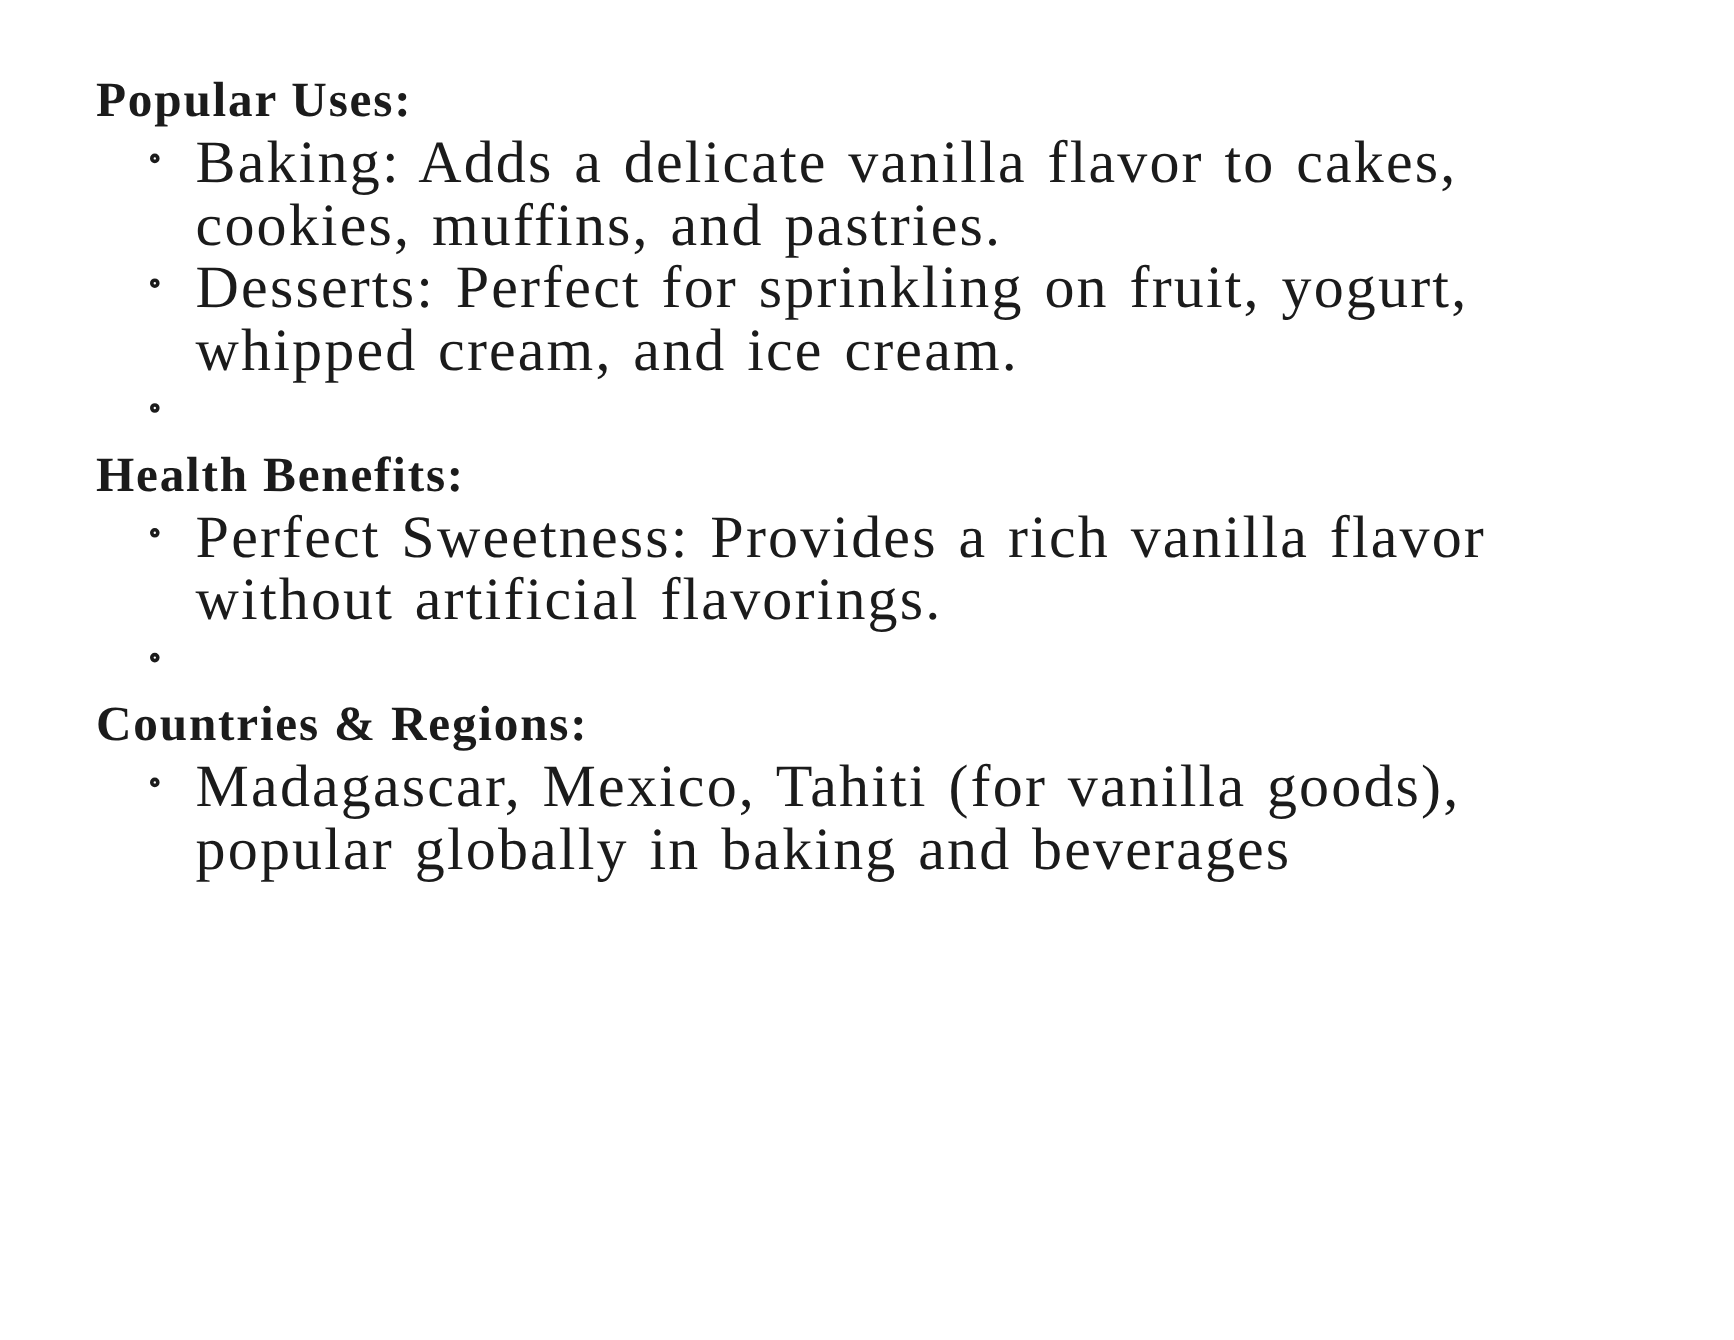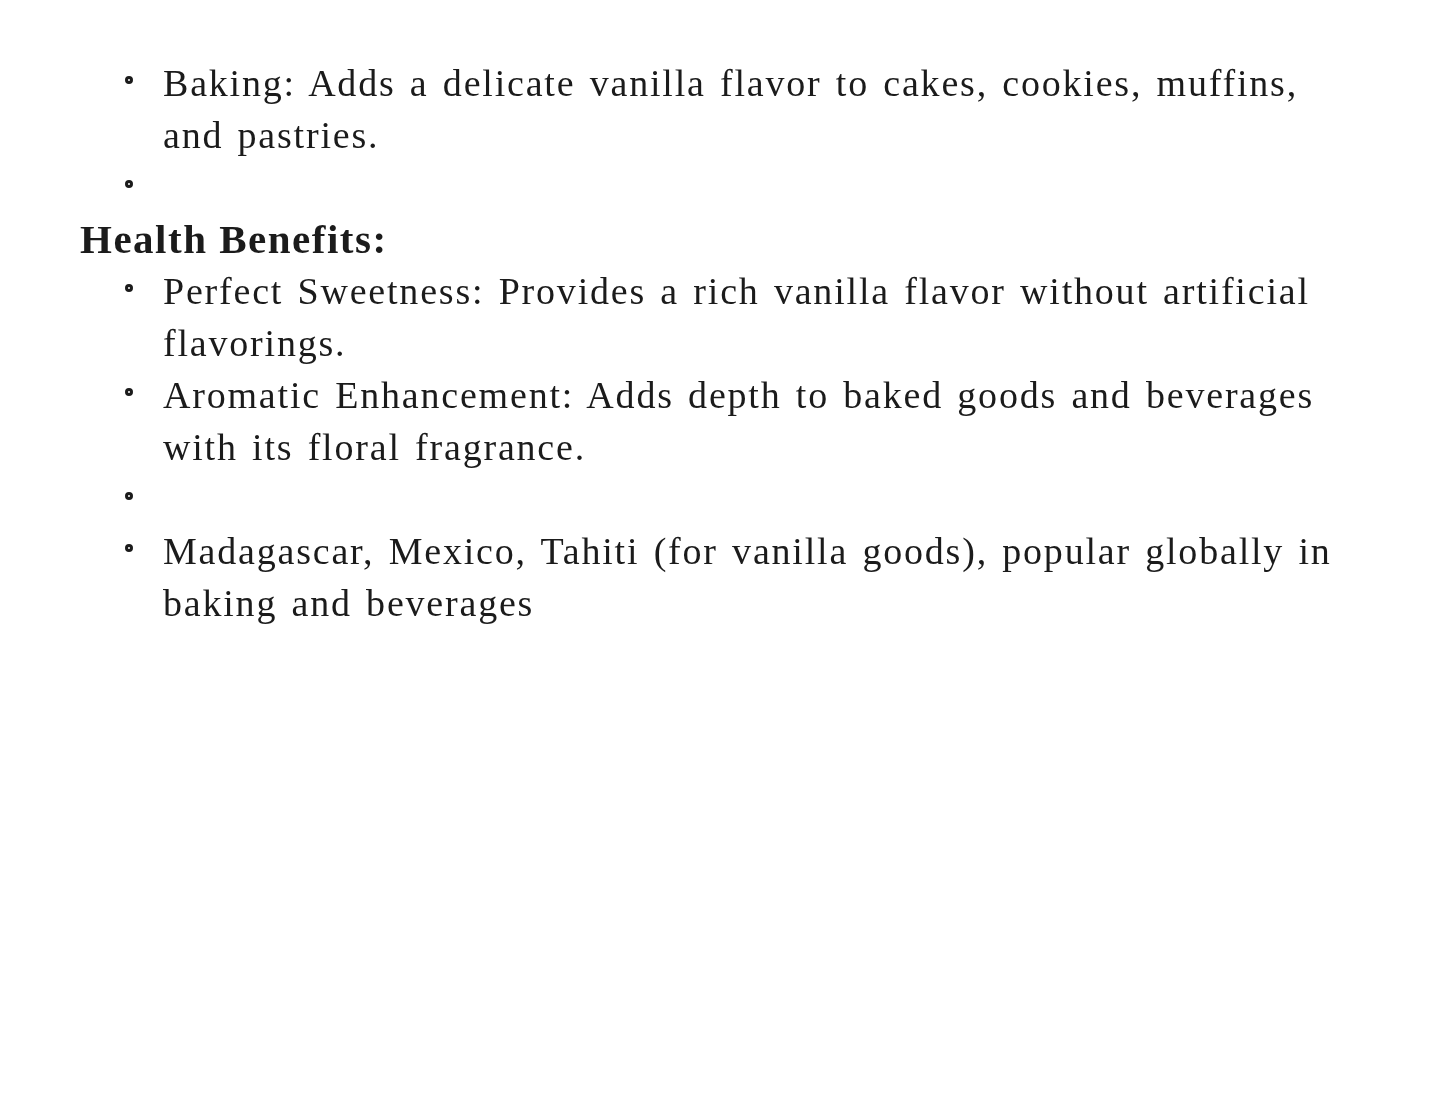--- a/index.html
+++ b/index.html
@@ -31,21 +31,21 @@
   }
   .bullet-list {
     list-style: none;
     margin: 0;
     padding: 0;
   }
   .bullet-item {
     position: relative;
     padding-left: 83px;
     width: 1268px; 
-    font-size: 38px;
+    font-size: 50px;
     line-height: 52px;
     letter-spacing: 1.8px;
     word-spacing: 3px;
     font-weight: 400;
   }
   .bullet-icon {
     position: absolute;
     left: 45px;
     top: 19px;
     width: 8px;
@@ -53,49 +53,51 @@
     border: 3px solid #1b1b1b;
     border-radius: 50%;
   }
 </style>
 </head>
 <body>
 
 <main class="doc">
 
   <section class="section">
+    <h2 class="section-heading">Popular Uses:</h2>
     <ul class="bullet-list">
       <li class="bullet-item">
         <span class="bullet-icon"></span>
         <span>Baking: Adds a delicate vanilla flavor to cakes, cookies, muffins, and pastries.</span>
+      </li>
+      <li class="bullet-item">
+        <span class="bullet-icon"></span>
+        <span>Desserts: Perfect for sprinkling on fruit, yogurt, whipped cream, and ice cream.</span>
       </li>
       <li class="bullet-item">
         <span class="bullet-icon"></span>
       </li>
     </ul>
   </section>
 
   <section class="section">
     <h2 class="section-heading">Health Benefits:</h2>
     <ul class="bullet-list">
       <li class="bullet-item">
         <span class="bullet-icon"></span>
         <span>Perfect Sweetness: Provides a rich vanilla flavor without artificial flavorings.</span>
       </li>
       <li class="bullet-item">
         <span class="bullet-icon"></span>
-        <span>Aromatic Enhancement: Adds depth to baked goods and beverages with its floral fragrance.</span>
-      </li>
-      <li class="bullet-item">
-        <span class="bullet-icon"></span>
       </li>
     </ul>
   </section>
 
   <section class="section">
+    <h2 class="section-heading">Countries &amp; Regions:</h2>
     <ul class="bullet-list">
       <li class="bullet-item">
         <span class="bullet-icon"></span>
         <span>Madagascar, Mexico, Tahiti (for vanilla goods), popular globally in baking and beverages</span>
       </li>
     </ul>
   </section>
 
 </main>
 

